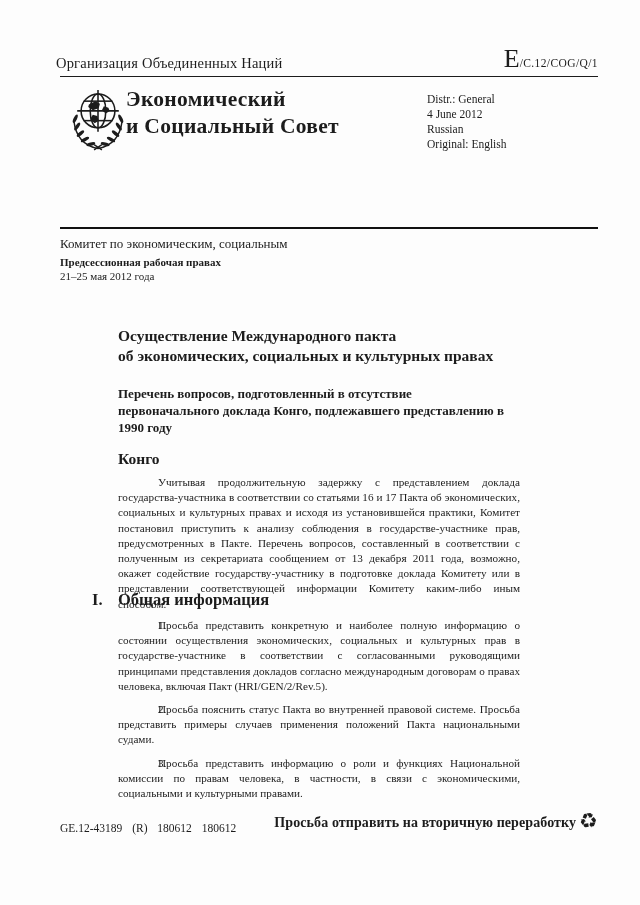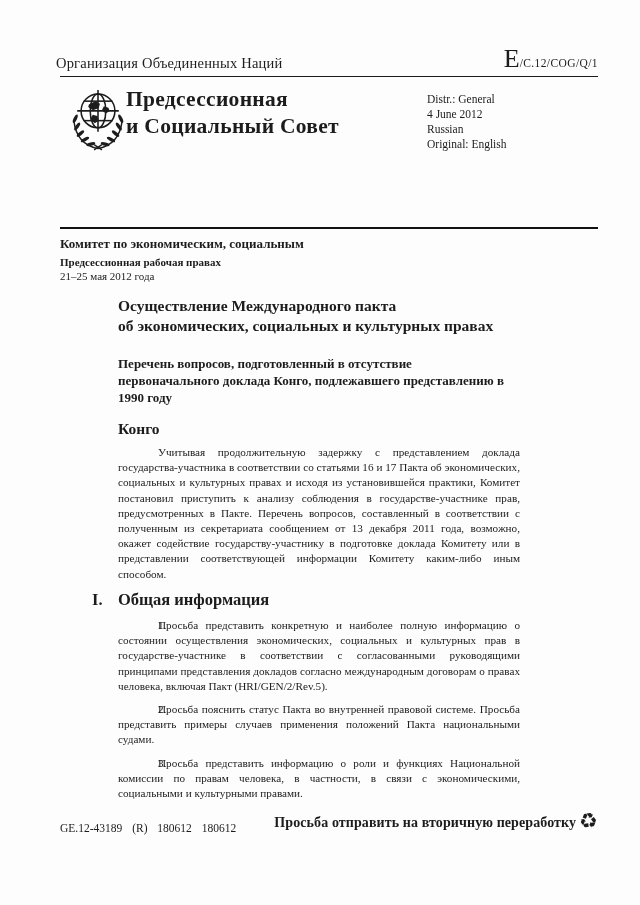--- a/index.html
+++ b/index.html
@@ -84,41 +84,41 @@
     top: 227px;
     height: 0;
     border-top: 2.5px solid #111;
   }
   .committee {
     position: absolute;
     left: 60px;
     top: 236px;
   }
   .committee .c-name {
-    font-weight: bold;
+    font-weight: normal;
     font-size: 13px;
     line-height: 16px;
   }
   .committee .c-group {
     font-weight: bold;
     font-size: 11px;
     line-height: 14px;
     margin-top: 3px;
   }
   .committee .c-dates {
     font-size: 11px;
     line-height: 14px;
   }
 
   
   .content {
     position: absolute;
     left: 118px;
     width: 402px;
-    top: 296px;
+    top: 326px;
   }
   .doc-title {
     font-weight: bold;
     font-size: 15.5px;
     line-height: 19.5px;
   }
   .doc-subtitle {
     font-weight: bold;
     font-size: 13px;
     line-height: 17px;
@@ -240,21 +240,21 @@
         <ellipse cx="95" cy="58" rx="7" ry="2.6" transform="rotate(65 95 58)"></ellipse>
         <ellipse cx="92" cy="70" rx="7" ry="2.6" transform="rotate(55 92 70)"></ellipse>
         <ellipse cx="87" cy="81" rx="7" ry="2.6" transform="rotate(40 87 81)"></ellipse>
         <ellipse cx="80" cy="90" rx="7" ry="2.6" transform="rotate(28 80 90)"></ellipse>
         <ellipse cx="71" cy="97" rx="7" ry="2.6" transform="rotate(14 71 97)"></ellipse>
       </g>
     </svg>
   </div>
 
   <div class="council-title">
-    <div>Предсессионная</div>
+    <div>Экономический</div>
     <div>и Социальный Совет</div>
   </div>
 
   <div class="distr-block">
     <div>Distr.: General</div>
     <div>4 June 2012</div>
     <div>Russian</div>
     <div>Original: English</div>
   </div>
 

